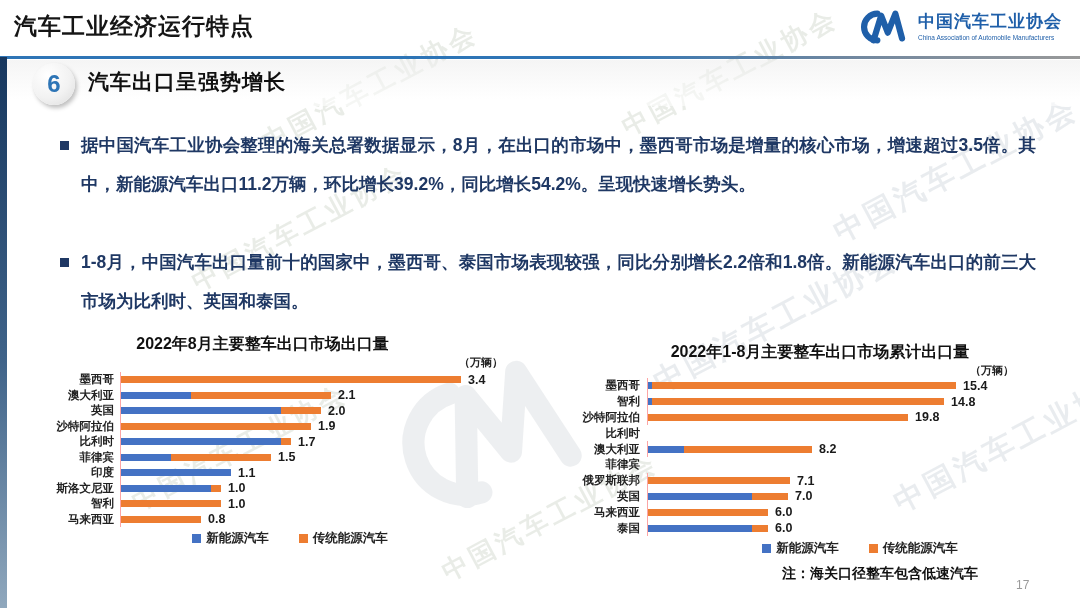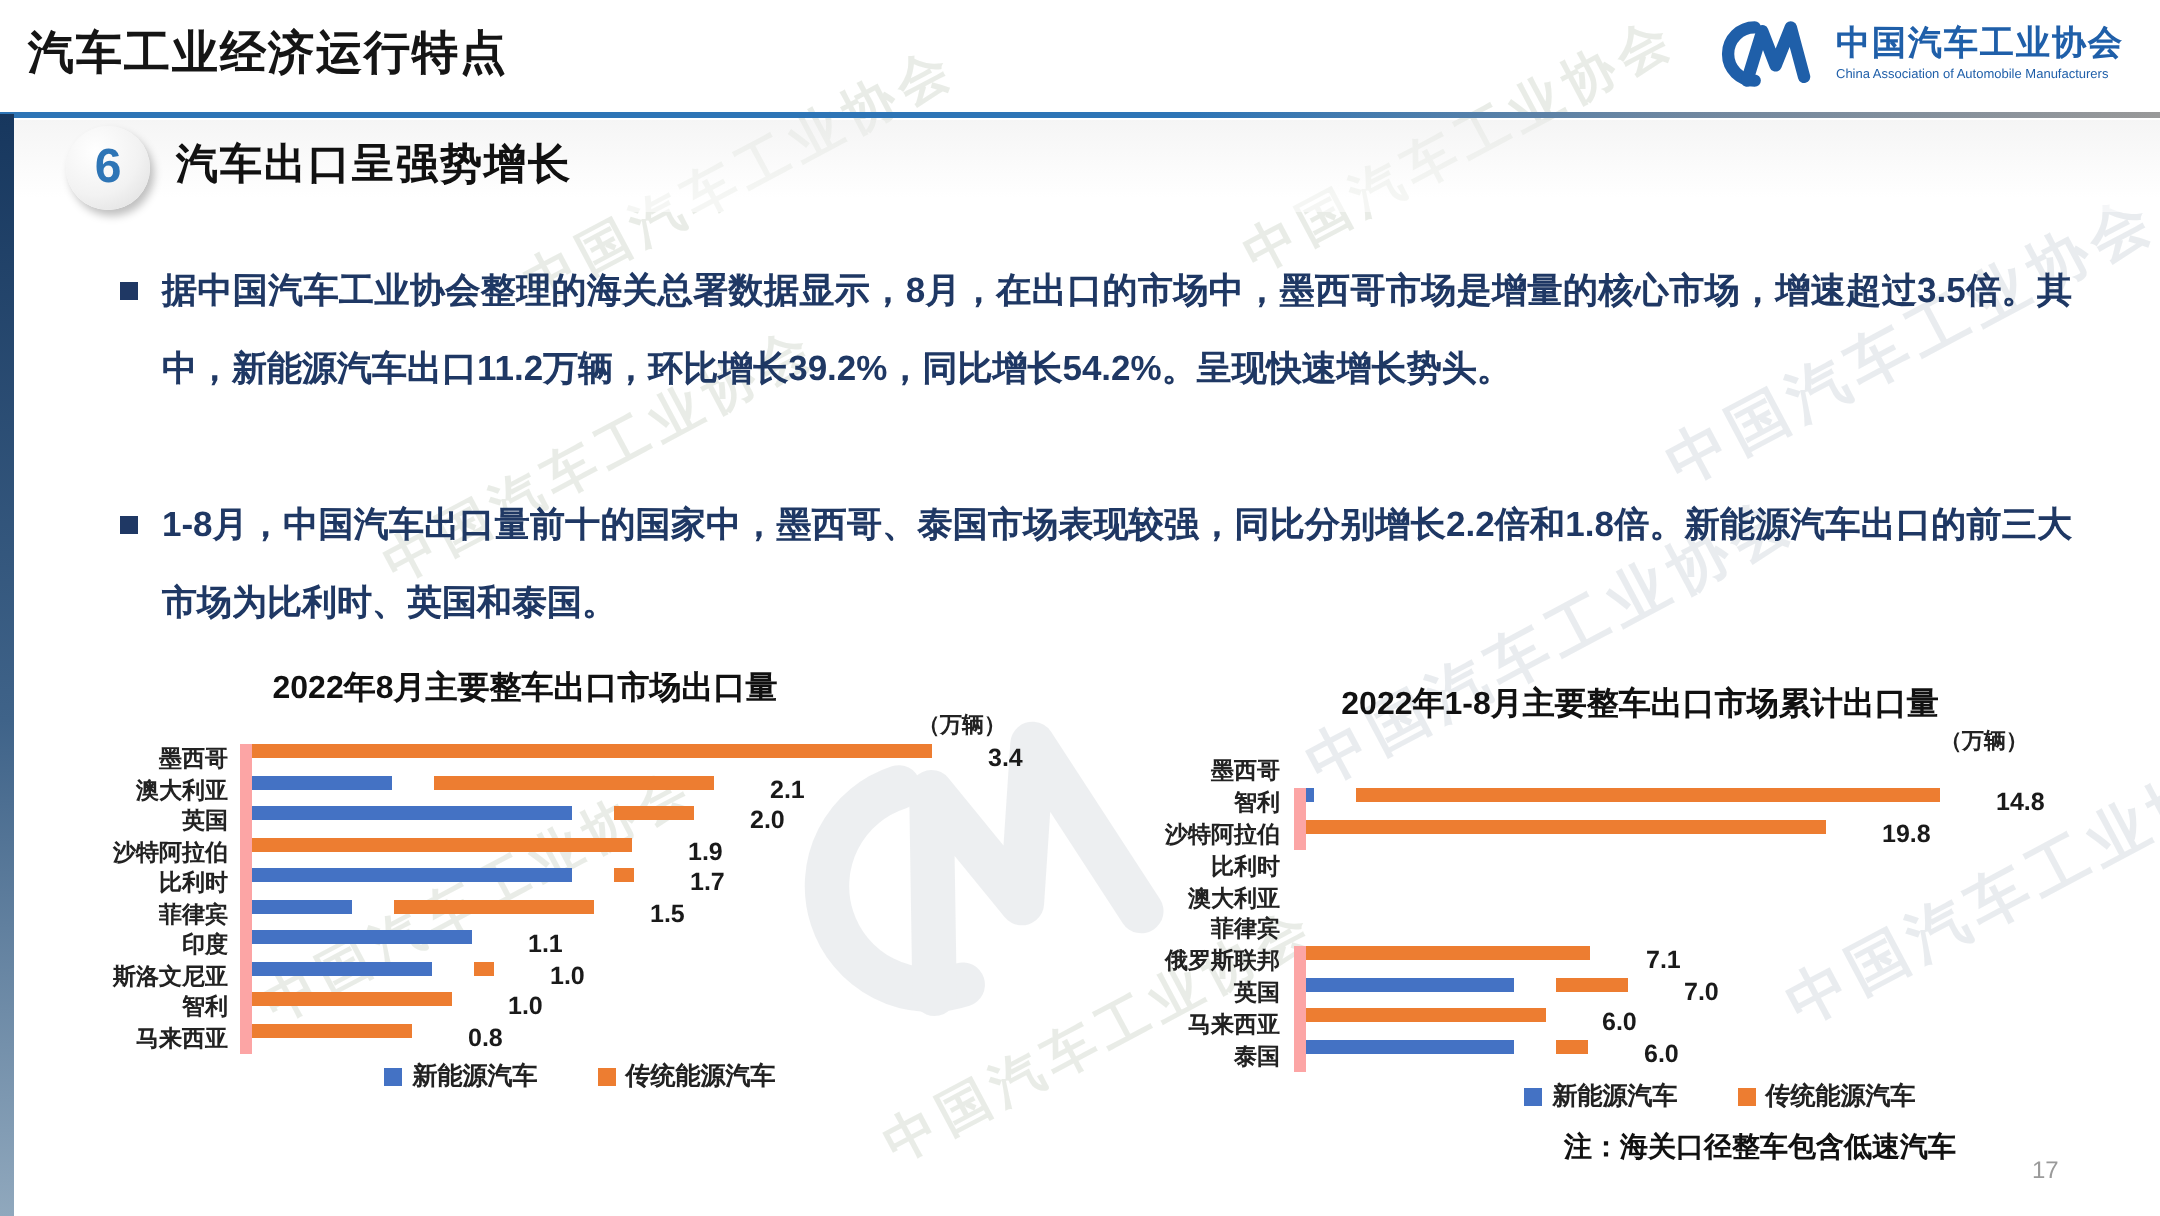--- a/index.html
+++ b/index.html
@@ -39,21 +39,21 @@
   .bullet-1{top:126px;}
   .bullet-2{top:243px;}
 
   
   .chart{position:absolute;z-index:2;}
   .chart-title{position:absolute;top:0;left:0;right:0;text-align:center;font-size:16px;font-weight:bold;color:#111111;}
   .chart-unit{position:absolute;font-size:11px;font-weight:bold;color:#222222;}
   .rows{position:absolute;}
   .crow{display:flex;align-items:center;}
   .cat{font-size:11.5px;font-weight:bold;color:#222222;text-align:right;white-space:nowrap;}
-  .bars{display:flex;align-items:flex-start;border-left:6px solid #fca5a5;height:100%;gap:21px;}
+  .bars{display:flex;align-items:center;border-left:1px solid #fca5a5;height:100%;}
   .seg{height:7px;}
   .seg.nev{background:#4472C4;}
   .seg.trad{background:#ED7D31;}
   .val{font-size:12.5px;font-weight:bold;color:#1a1a1a;margin-left:7px;}
 
   .legend{position:absolute;display:flex;justify-content:center;gap:30px;}
   .legend-item{display:flex;align-items:center;gap:5px;}
   .legend-swatch{width:9px;height:9px;}
   .legend-label{font-size:12.5px;font-weight:bold;color:#222222;}
 
@@ -215,20 +215,25 @@
         </div>
       </div>
   </div>
 
   <div id="chartB" class="chart">
     <div class="chart-title">2022年1-8月主要整车出口市场累计出口量</div>
     <div class="chart-unit">（万辆）</div>
     <div class="rows">
         <div class="crow">
           <span class="cat">墨西哥</span>
+          <div class="bars">
+            <div class="seg nev" style="width: 4px;"></div>
+            <div class="seg trad" style="width: 304px;"></div>
+            <span class="val">15.4</span>
+          </div>
         </div>
         <div class="crow">
           <span class="cat">智利</span>
           <div class="bars">
             <div class="seg nev" style="width: 4px;"></div>
             <div class="seg trad" style="width: 292px;"></div>
             <span class="val">14.8</span>
           </div>
         </div>
         <div class="crow">
@@ -236,20 +241,25 @@
           <div class="bars">
             <div class="seg trad" style="width: 260px;"></div>
             <span class="val">19.8</span>
           </div>
         </div>
         <div class="crow">
           <span class="cat">比利时</span>
         </div>
         <div class="crow">
           <span class="cat">澳大利亚</span>
+          <div class="bars">
+            <div class="seg nev" style="width: 36px;"></div>
+            <div class="seg trad" style="width: 128px;"></div>
+            <span class="val">8.2</span>
+          </div>
         </div>
         <div class="crow">
           <span class="cat">菲律宾</span>
         </div>
         <div class="crow">
           <span class="cat">俄罗斯联邦</span>
           <div class="bars">
             <div class="seg trad" style="width: 142px;"></div>
             <span class="val">7.1</span>
           </div>

